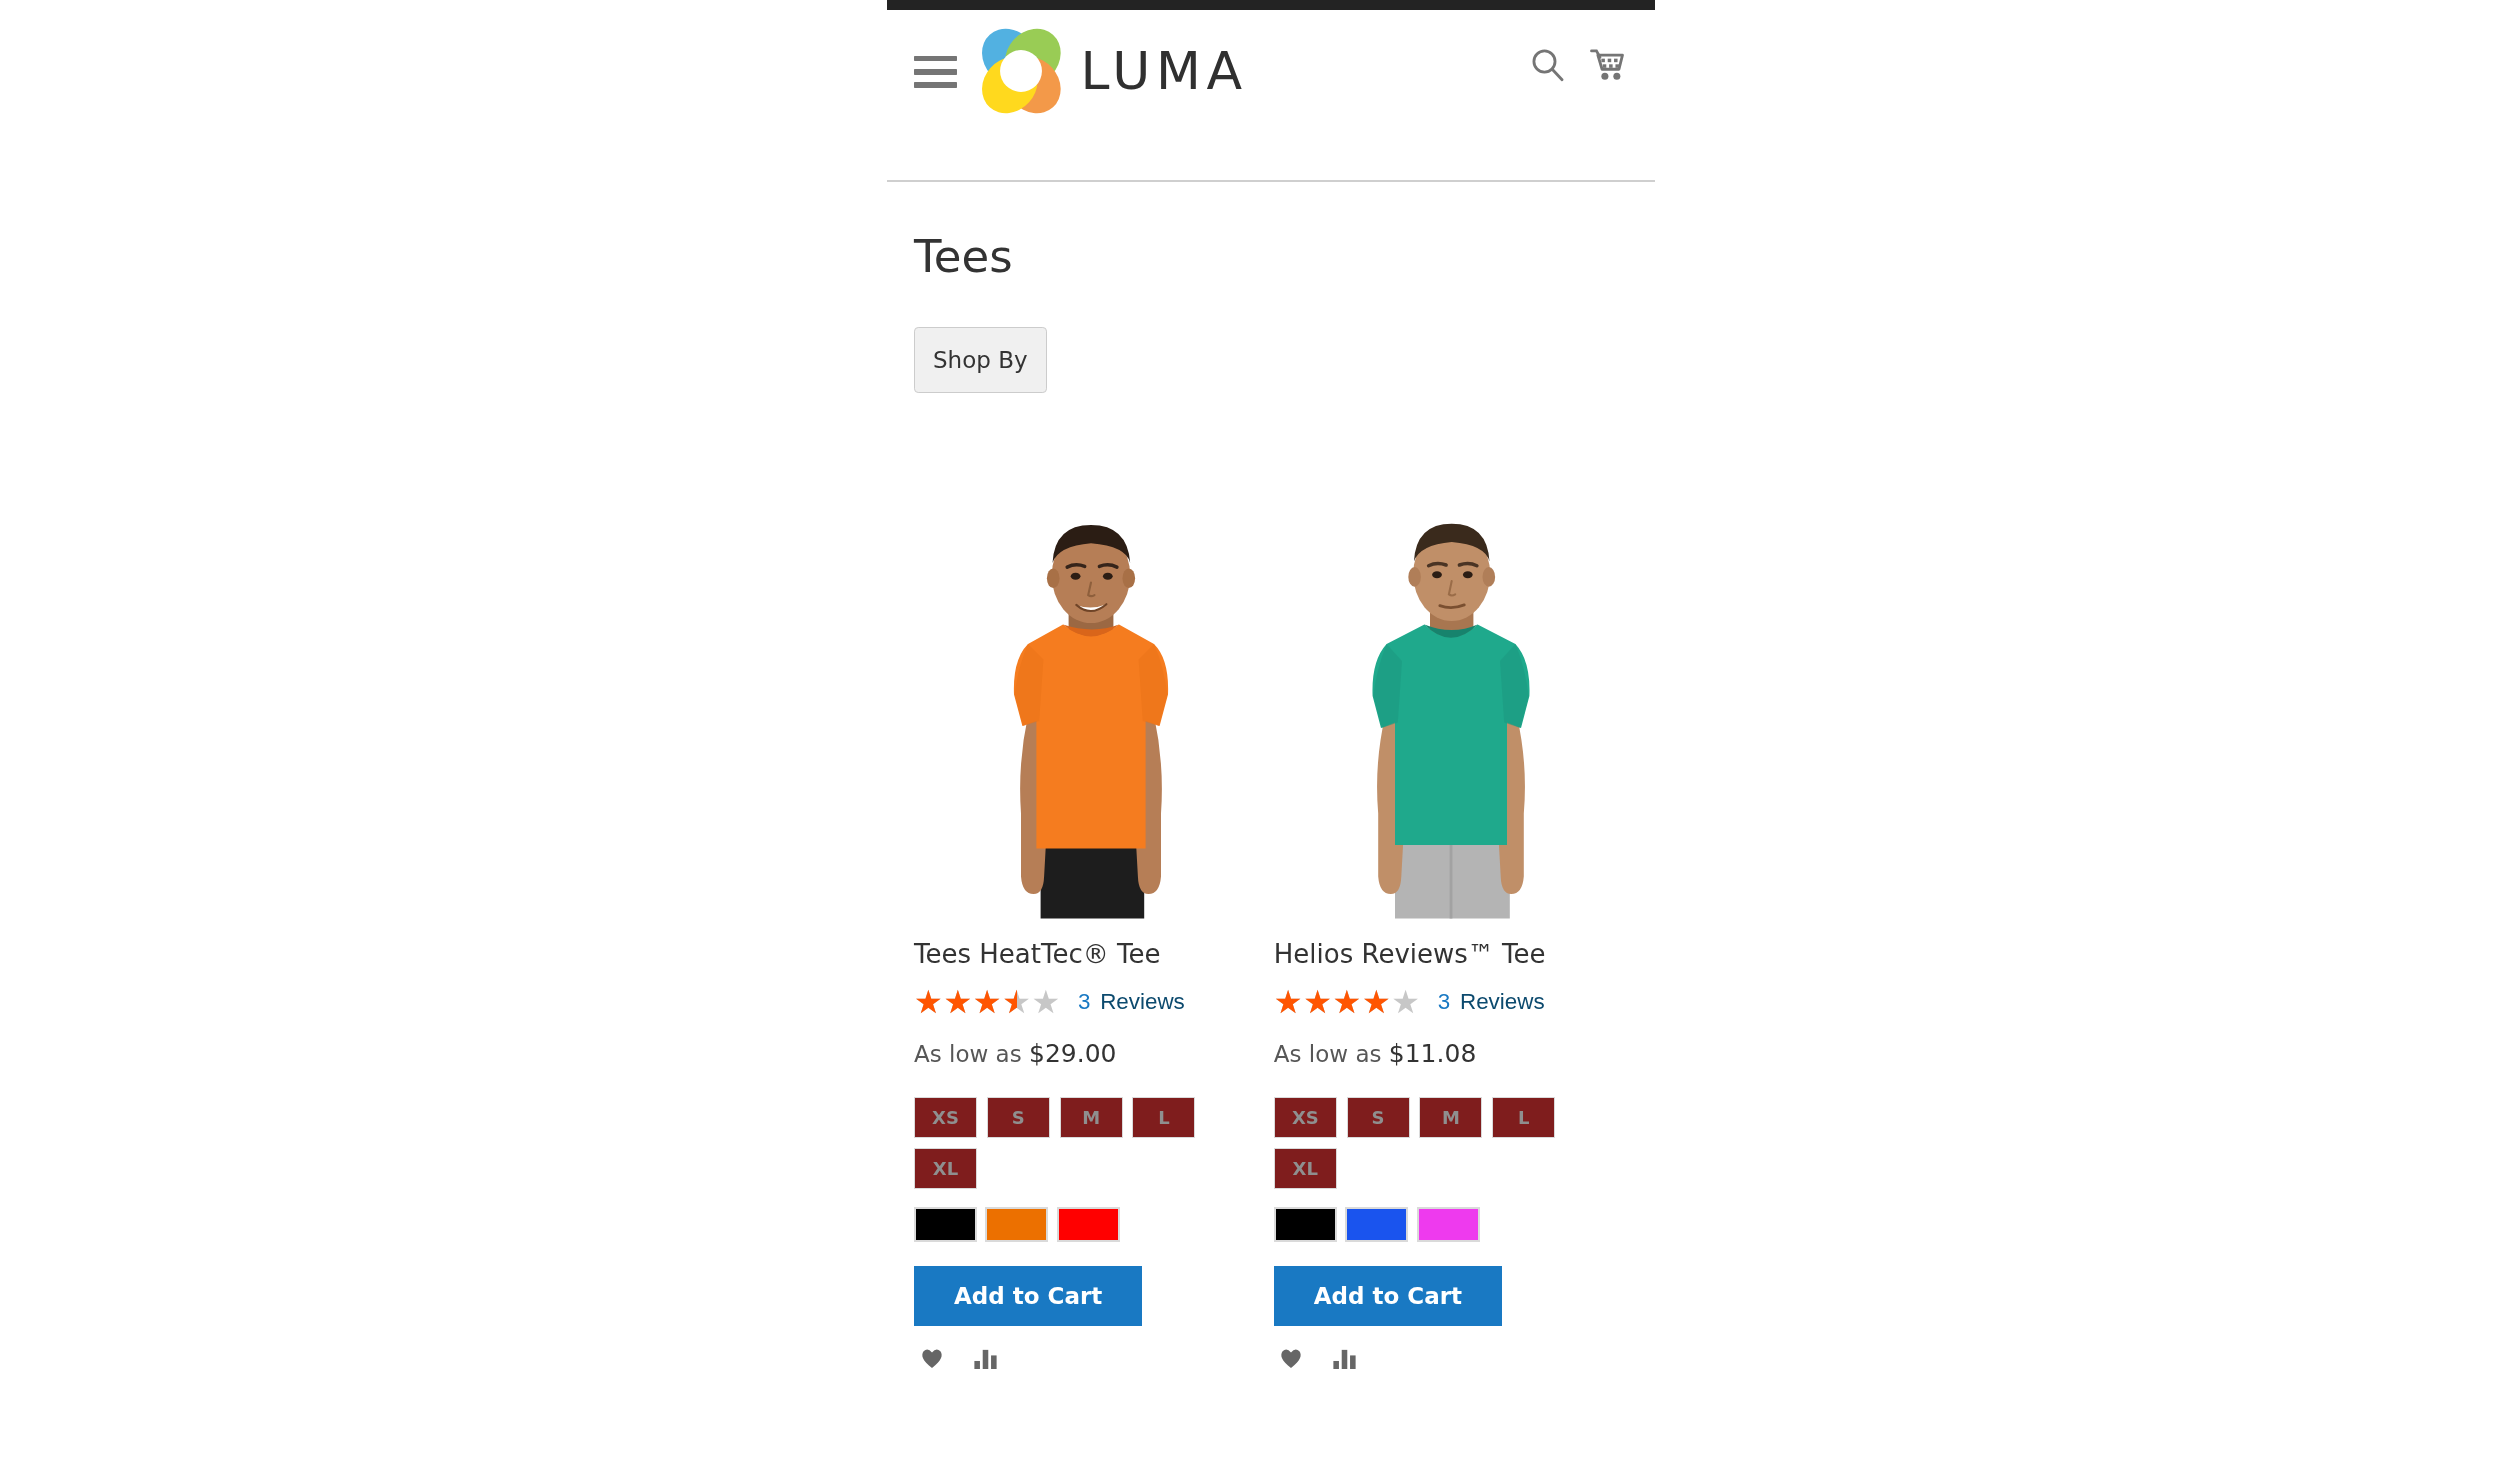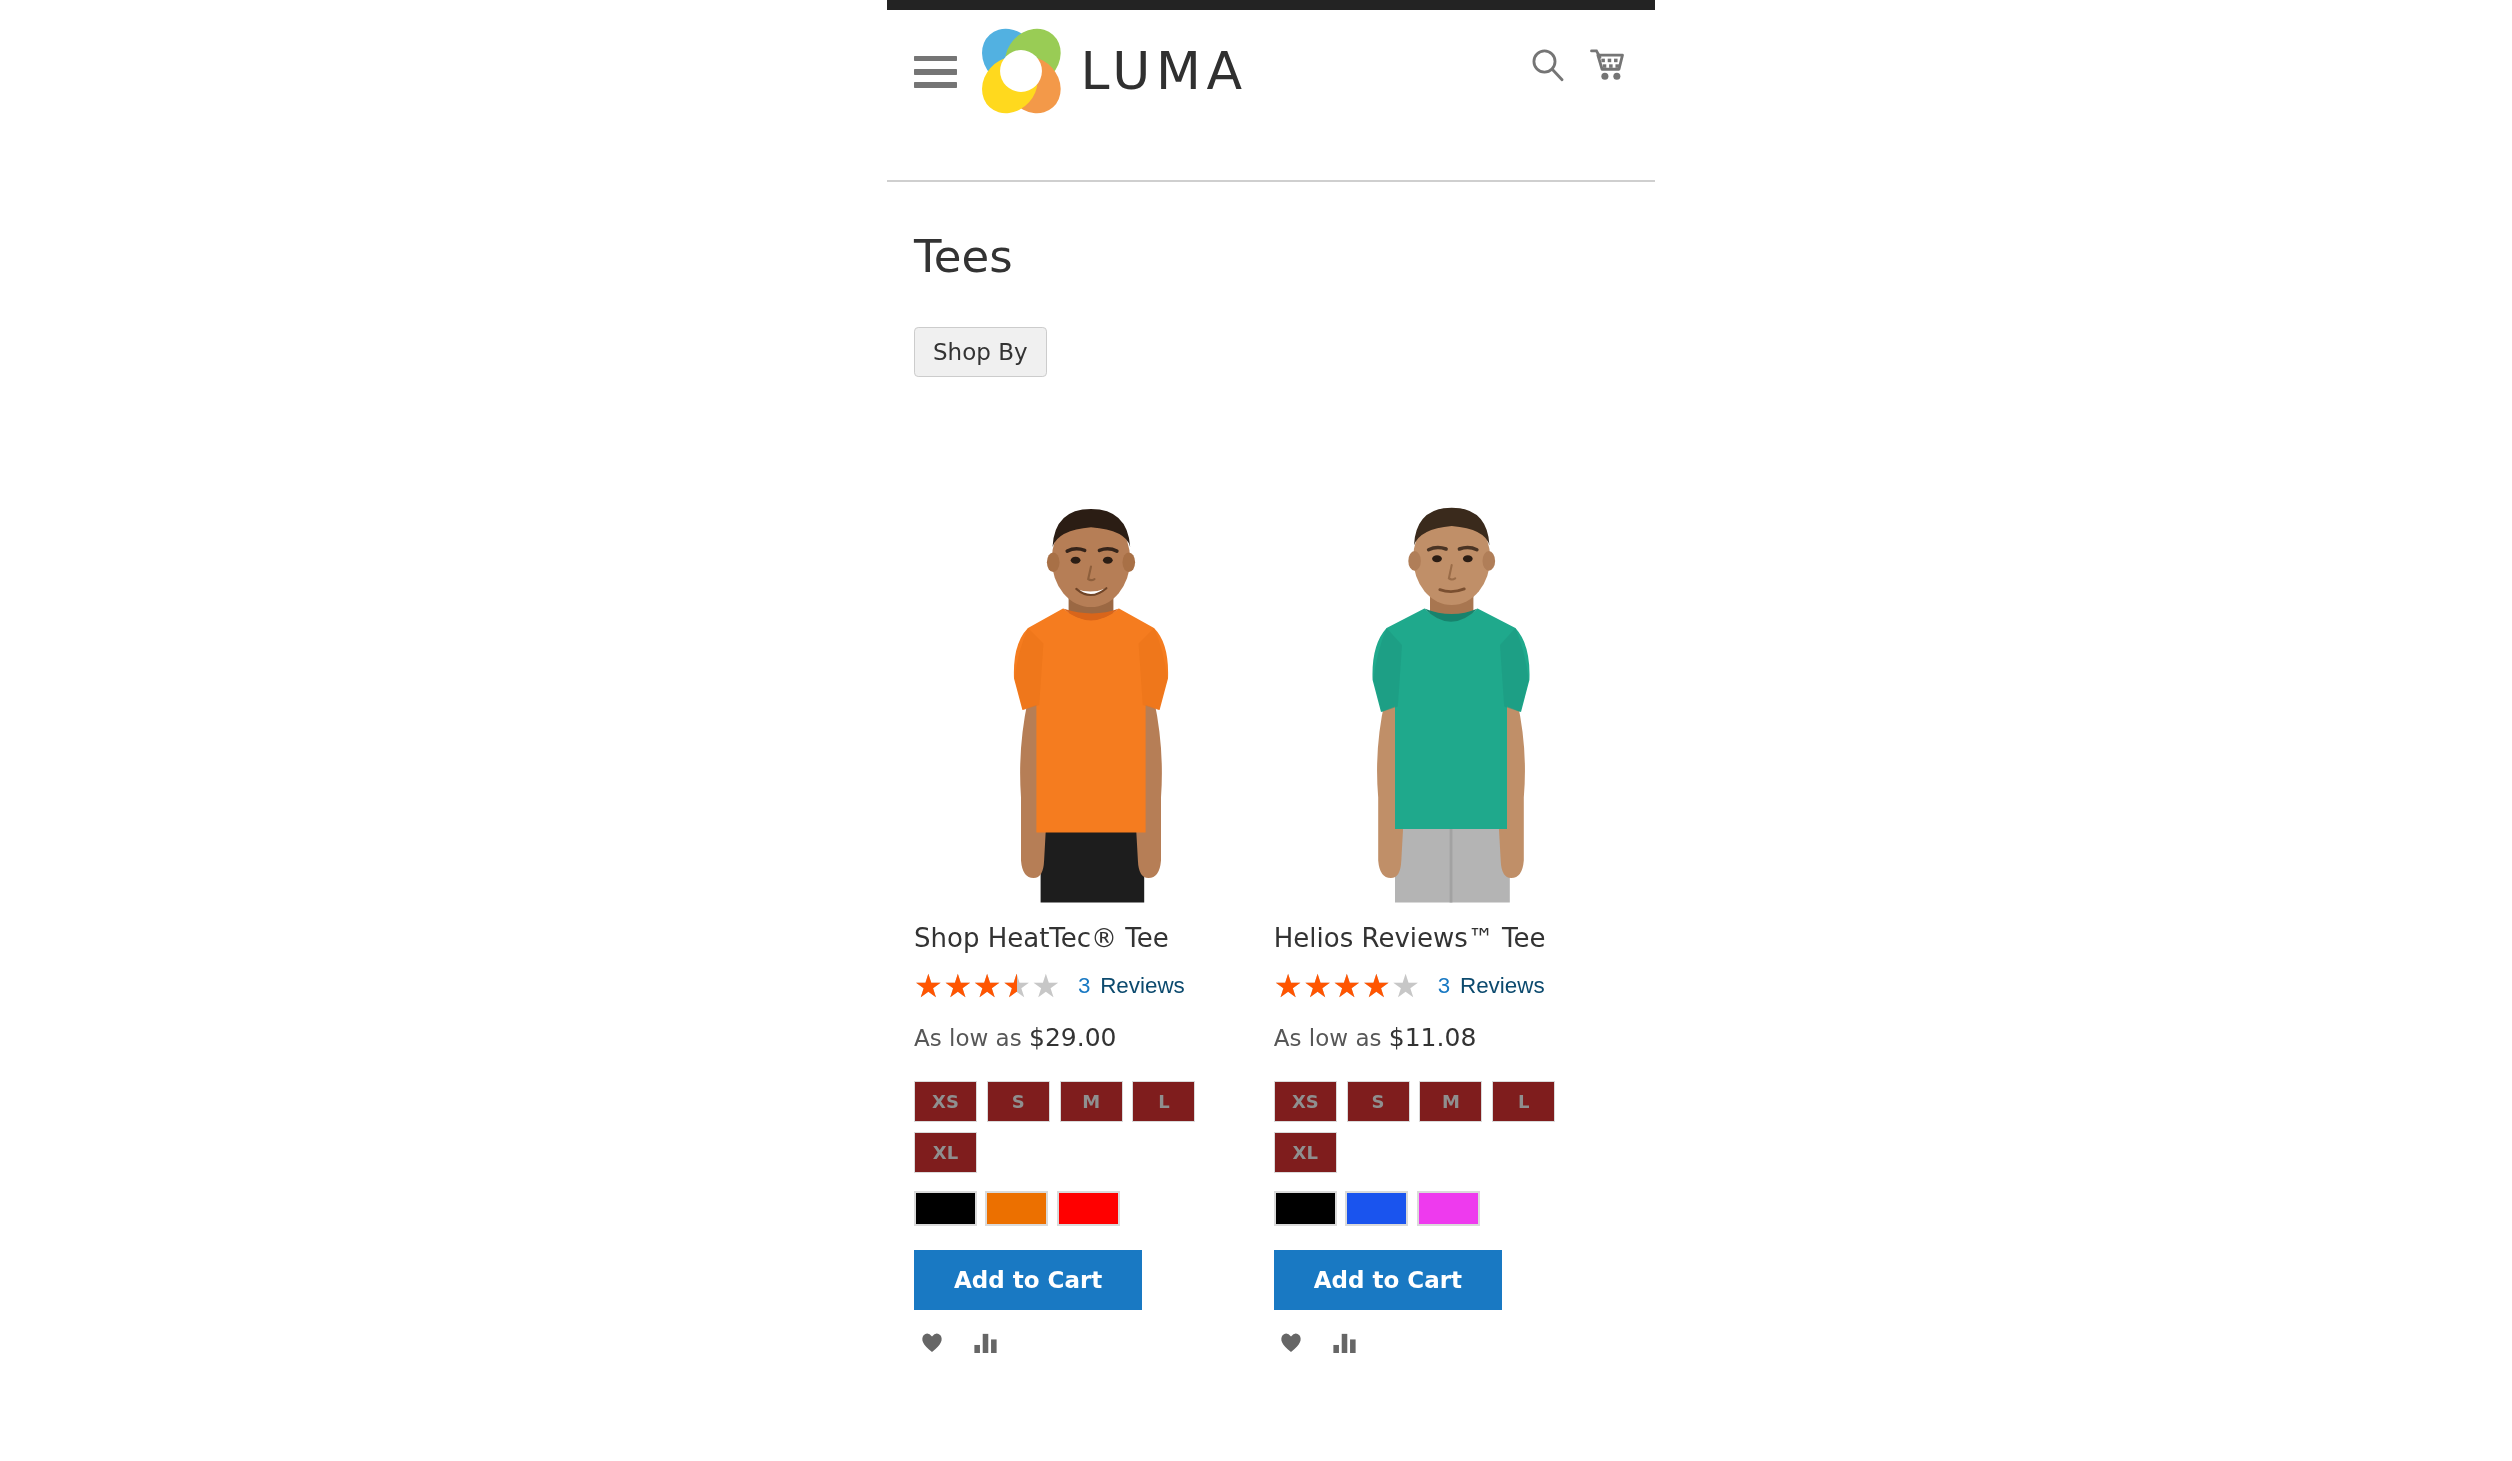--- a/index.html
+++ b/index.html
@@ -98,21 +98,21 @@
     font-weight: 400;
     color: #333333;
     margin: 50px 0 0 0;
     line-height: 1.1;
     font-family: "DejaVu Sans", sans-serif;
   }
 
   .shop-by {
     display: inline-block;
     margin-top: 46px;
-    padding: 11px 18px;
+    padding: 19px 18px;
     background: #f0f0f0;
     border: 1.4px solid #cccccc;
     border-radius: 4.2px;
     font-size: 23px;
     color: #333333;
     cursor: pointer;
     font-family: "DejaVu Sans", sans-serif;
   }
 
   
@@ -349,21 +349,21 @@
             <ellipse cx="218" cy="131" rx="7" ry="5" fill="#2B1D14"></ellipse>
             <ellipse cx="264" cy="131" rx="7" ry="5" fill="#2B1D14"></ellipse>
 
             <path d="M240 140 L236 158 Q240 161 245 158" stroke="#8E5F3C" stroke-width="3" fill="none" stroke-linecap="round"></path>
 
             <path d="M219 172 Q240 190 262 171 Q240 180 219 172 Z" fill="#ffffff"></path>
             <path d="M219 172 Q240 190 262 171" stroke="#6F4427" stroke-width="3" fill="none" stroke-linecap="round"></path>
           </svg>
         </div>
 
-        <div class="prod-name">Shop HeatTec® Tee</div>
+        <div class="prod-name">Tees HeatTec® Tee</div>
 
         <div class="rating-row">
           <span class="stars">
             <span class="bg">★★★★★</span>
             <span class="fg" style="width:70%">★★★★★</span>
           </span>
           <span class="review-count">3</span>
           <span class="review-link">Reviews</span>
         </div>
 

